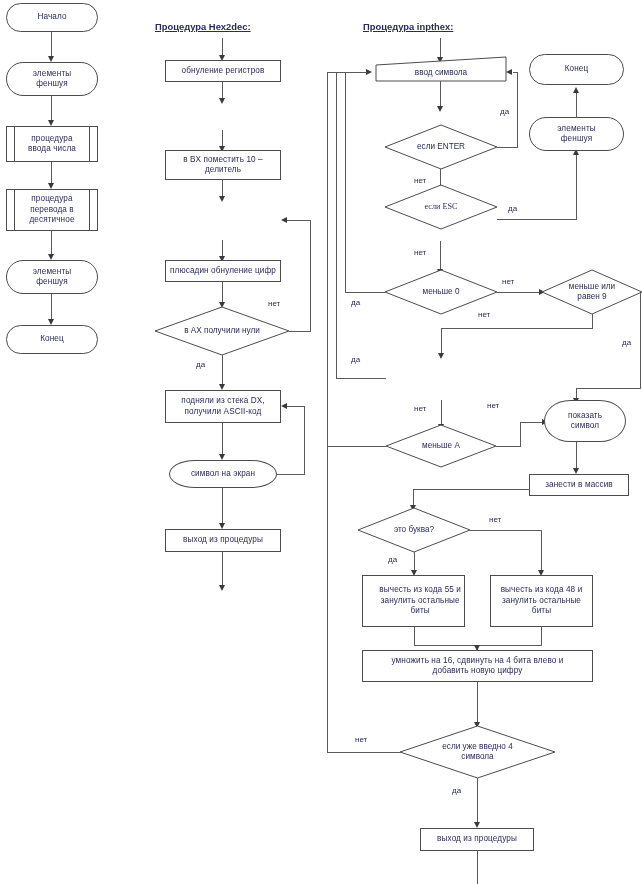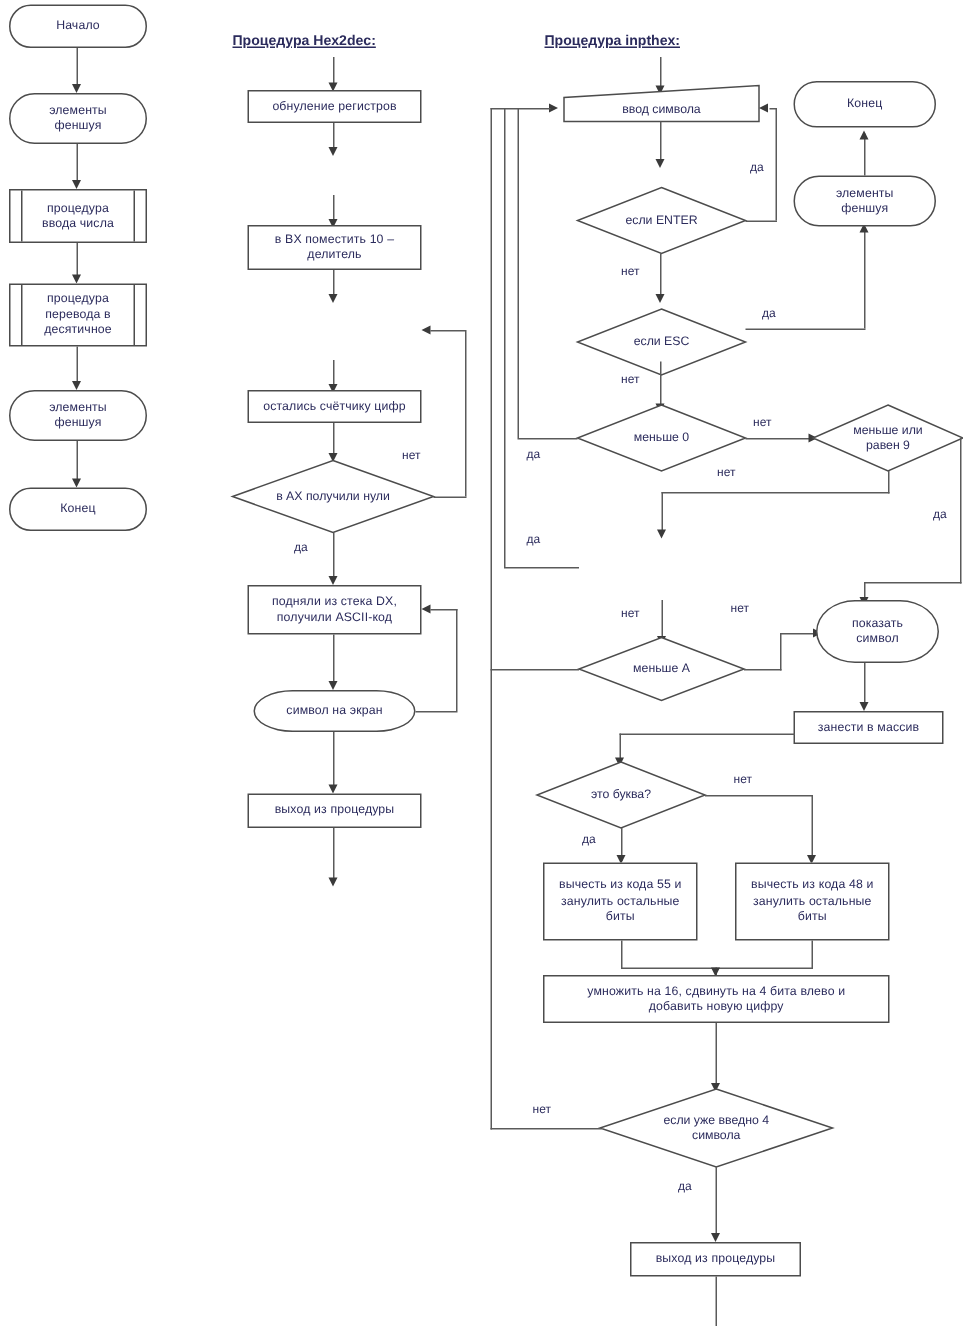--- a/index.html
+++ b/index.html
@@ -114,21 +114,21 @@
   <div class="node proc" style="left:165px;top:150px;width:116px;height:30px;">
     <span class="ml">в BX поместить 10 –<br>делитель</span>
   </div>
   <div class="ln lnv" style="left:222px;top:180px;height:18px;"></div>
   <div class="arw d" style="left:219px;top:196px;"></div>
 
   <div class="ln lnv" style="left:222px;top:240px;height:18px;"></div>
   <div class="arw d" style="left:219px;top:256px;"></div>
 
   <div class="node proc" style="left:165px;top:260px;width:116px;height:22px;">
-    <span class="ml">остались счётчику цифр</span>
+    <span class="ml">плюсадин обнуление цифр</span>
   </div>
   <div class="ln lnv" style="left:222px;top:282px;height:22px;"></div>
   <div class="arw d" style="left:219px;top:302px;"></div>
 
   <div class="dec" style="left:155px;top:307px;width:134px;height:48px;">
     <svg width="134" height="48" viewBox="0 0 134 48">
       <polygon points="67,0 134,24 67,48 0,24" fill="#fff" stroke="#4c4c4c" stroke-width="1"></polygon>
     </svg>
     <div class="txt">
         <span class="ml">в AX получили нули</span>
@@ -196,21 +196,21 @@
   <div class="ln lnh" style="left:497px;top:147px;width:21px;"></div>
   <div class="ln lnv" style="left:517px;top:72px;height:75px;"></div>
   <div class="ln lnh" style="left:513px;top:72px;width:5px;"></div>
   <div class="arw l" style="left:506px;top:68.5px;"></div>
   <div class="lbl" style="left:500px;top:107px;">да</div>
 
   <div class="ln lnv" style="left:440px;top:169px;height:29px;"></div>
   <div class="arw d" style="left:437px;top:196px;"></div>
   <div class="lbl" style="left:414px;top:176px;">нет</div>
 
-  <div class="dec" style="left:385px;top:206px;width:112px;height:44px;">
+  <div class="dec" style="left:385px;top:185px;width:112px;height:44px;font-family:Liberation Serif, serif;">
     <svg width="112" height="44" viewBox="0 0 112 44">
       <polygon points="56,0 112,22 56,44 0,22" fill="#fff" stroke="#4c4c4c" stroke-width="1"></polygon>
     </svg>
     <div class="txt">
         <span class="ml">если ESC</span>
       </div>
   </div>
 
   <div class="ln lnh" style="left:497px;top:219px;width:80px;"></div>
   <div class="ln lnv" style="left:576px;top:153px;height:66px;"></div>
@@ -325,21 +325,21 @@
 
   <div class="ln lnh" style="left:470px;top:530px;width:72px;"></div>
   <div class="ln lnv" style="left:541px;top:530px;height:42px;"></div>
   <div class="arw d" style="left:538px;top:570px;"></div>
   <div class="lbl" style="left:489px;top:515px;">нет</div>
 
   <div class="ln lnv" style="left:414px;top:552px;height:22px;"></div>
   <div class="arw d" style="left:411px;top:570px;"></div>
   <div class="lbl" style="left:388px;top:555px;">да</div>
 
-  <div class="node proc" style="left:362px;top:575px;width:103px;height:52px;">
+  <div class="node proc" style="left:362px;top:575px;width:103px;height:52px;justify-content:flex-end;">
     <span class="ml">вычесть из кода 55 и<br>занулить остальные<br>биты</span>
   </div>
 
   <div class="node proc" style="left:490px;top:575px;width:103px;height:52px;">
     <span class="ml">вычесть из кода 48 и<br>занулить остальные<br>биты</span>
   </div>
 
   <div class="ln lnv" style="left:414px;top:627px;height:19px;"></div>
   <div class="ln lnv" style="left:541px;top:627px;height:19px;"></div>
   <div class="ln lnh" style="left:414px;top:645px;width:128px;"></div>

